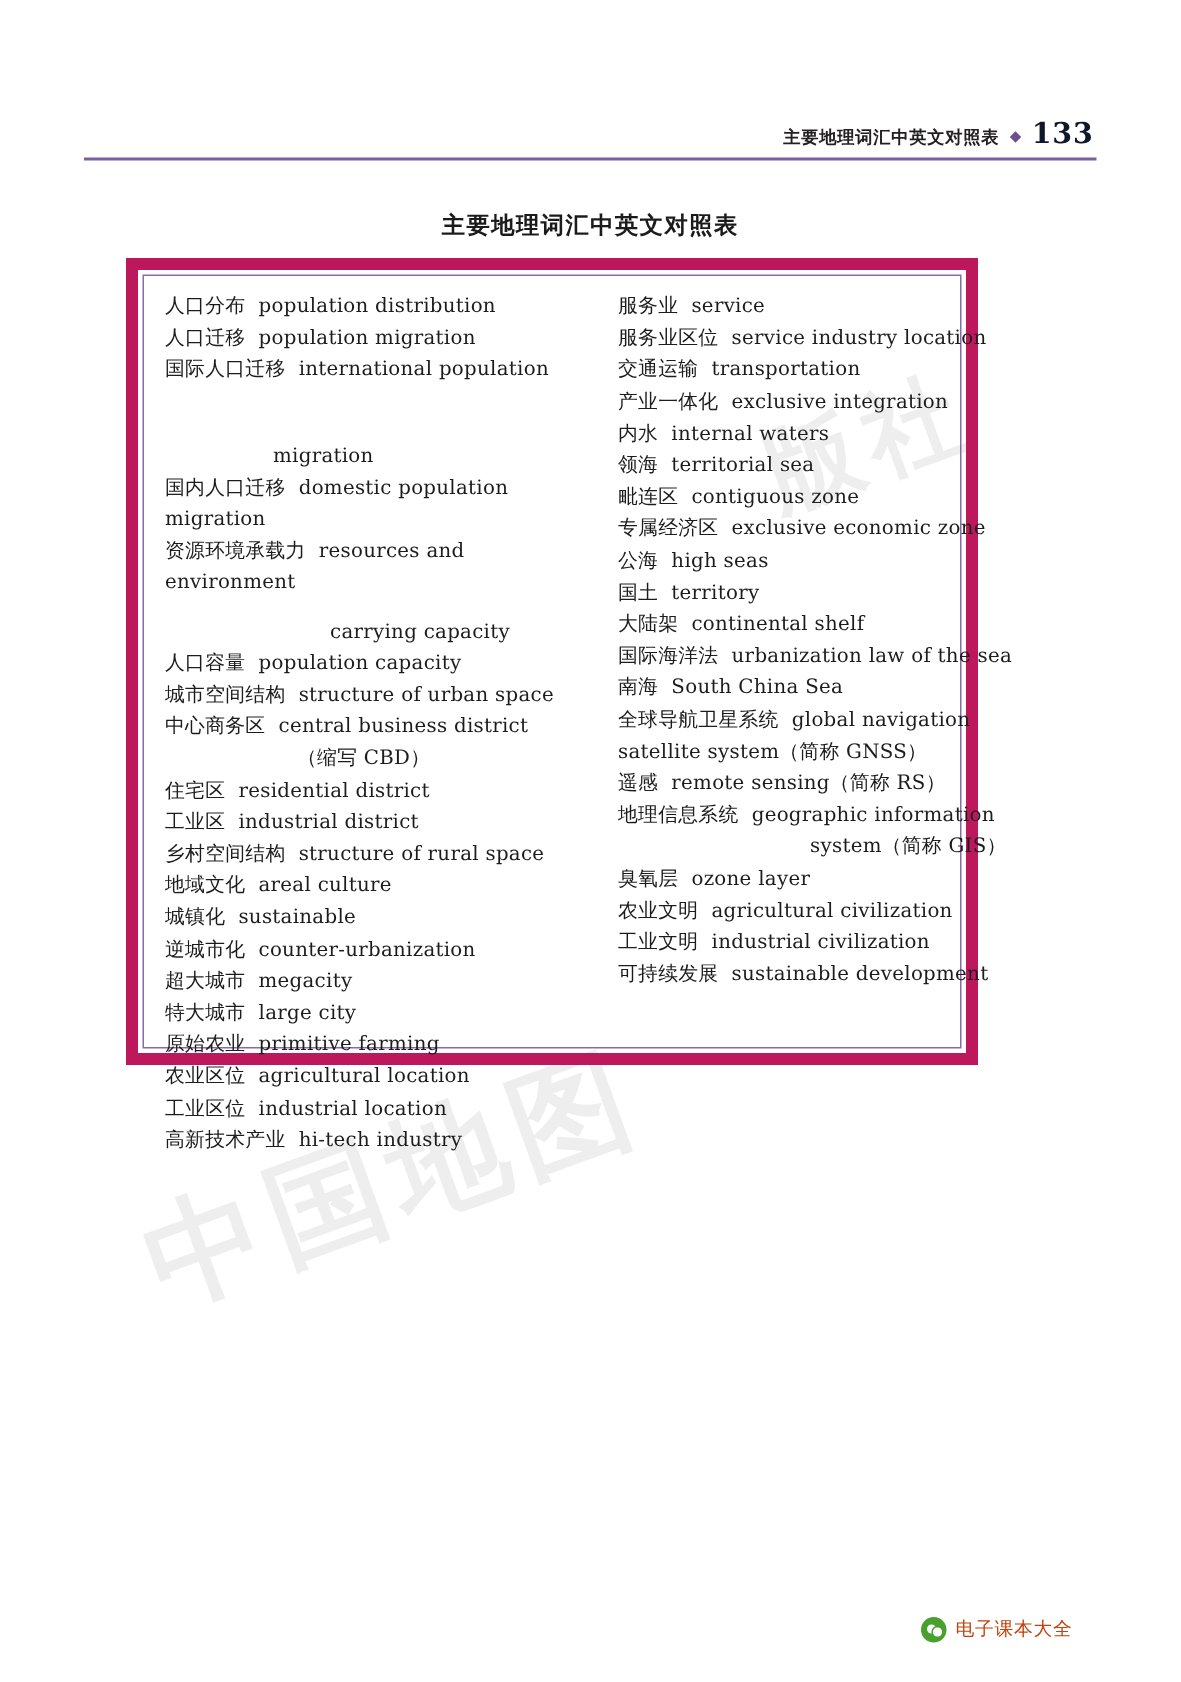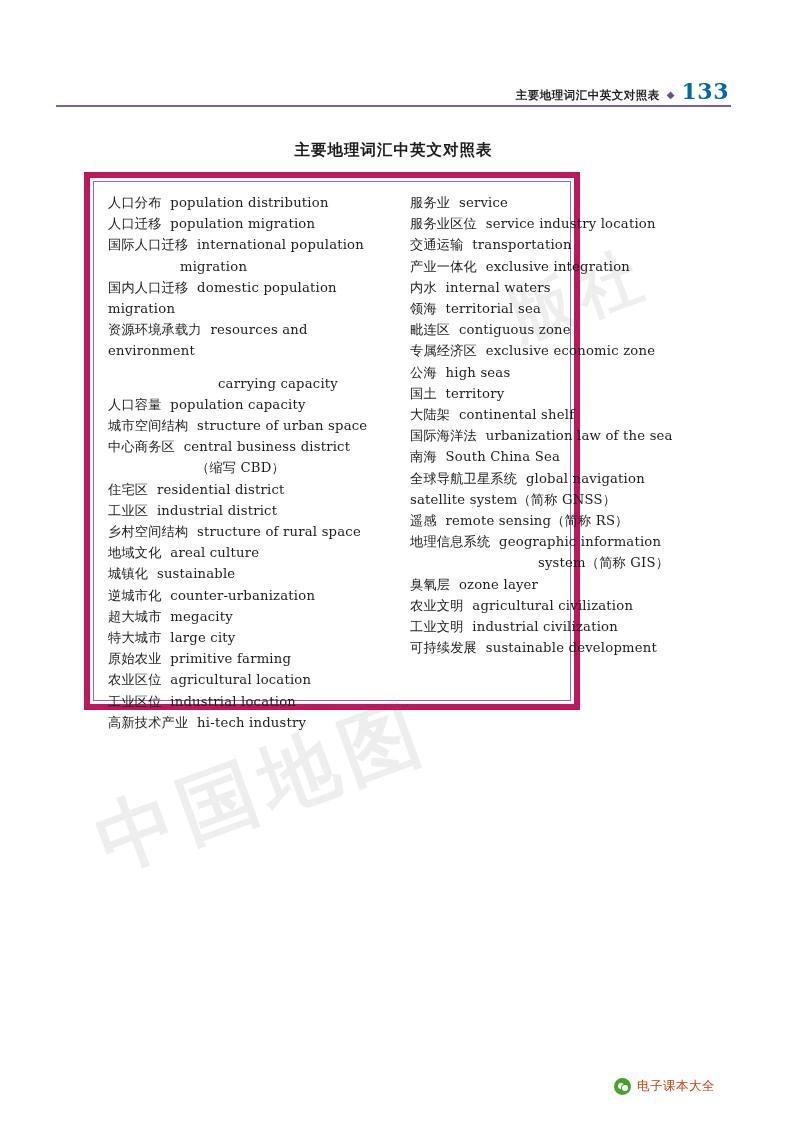--- a/index.html
+++ b/index.html
@@ -39,23 +39,23 @@
   }
   .head-diamond {
     color: #6b4f8f;
     font-size: 10px;
     line-height: 1;
     position: relative;
     top: -1px;
   }
   .head-pagenum {
     font-family: "DejaVu Serif", serif;
-    font-size: 22px;
-    font-weight: bold;
-    color: #0369a1;
+    font-size: 19px;
+    font-weight: bold;
+    color: #0f172a;
     letter-spacing: 0.5px;
   }
   .head-rule {
     position: absolute;
     left: 0;
     right: 0;
     top: 27px;
     height: 2px;
     background: #7a5fa0;
   }
@@ -72,23 +72,23 @@
     font-size: 15.5px;
     color: #1b1b1b;
     letter-spacing: 1px;
   }
 
   
   .glossary-box {
     position: absolute;
     top: 172px;
     left: 84px;
-    width: 496px;
+    width: 568px;
     height: 538px;
-    border: 6px solid #be185d;
+    border: 8px solid #be185d;
     padding: 0;
     box-sizing: border-box;
     background: transparent;
   }
   .glossary-box::after {
     content: "";
     position: absolute;
     left: 3px;
     top: 3px;
     right: 3px;
@@ -111,21 +111,21 @@
     flex: 0 0 auto;
   }
   .term {
     font-size: 13.2px;
     line-height: 21.2px;
     color: #1c1c1c;
     white-space: pre-wrap;
     font-family: "DejaVu Serif", serif;
     letter-spacing: 0.2px;
   }
-  .term.indent-1 { padding-left: 72px; }
+  .term.indent-1 { padding-left: 72px; margin-top: 36px; }
   .term.indent-2 { padding-left: 110px; margin-top: 11px; }
   .term.indent-3 { padding-left: 88px; }
   .term.indent-4 { padding-left: 128px; }
 
   
   .watermark {
     position: absolute;
     font-family: "DejaVu Sans", sans-serif;
     color: rgba(120, 120, 120, 0.13);
     font-weight: bold;

